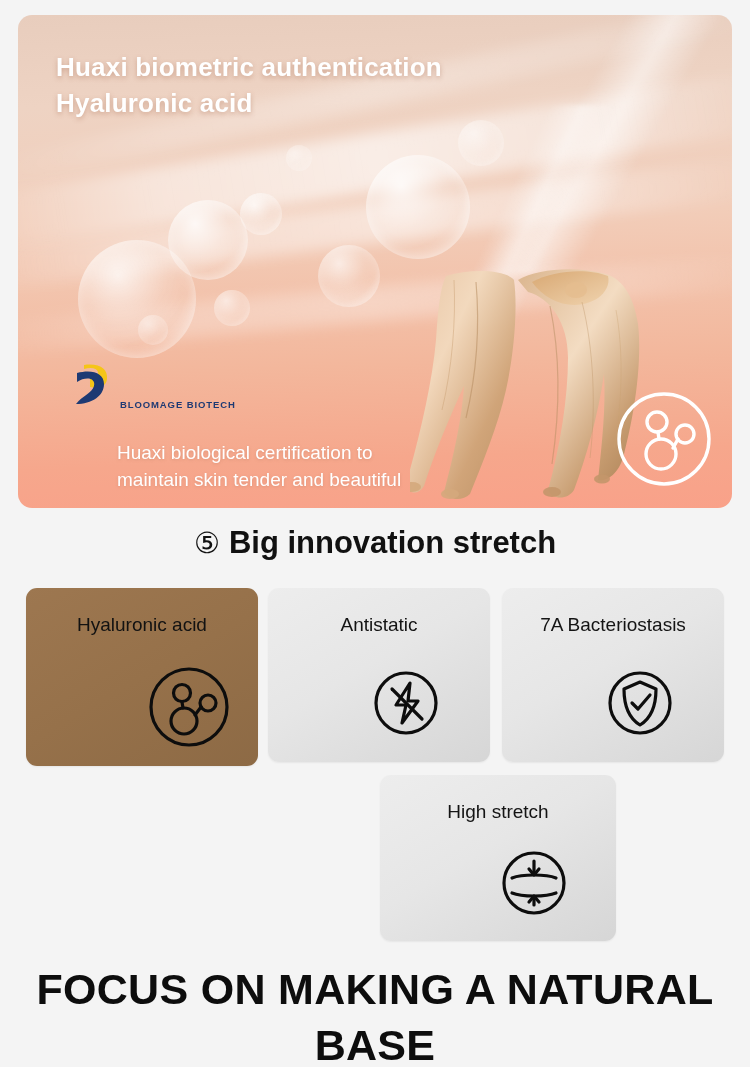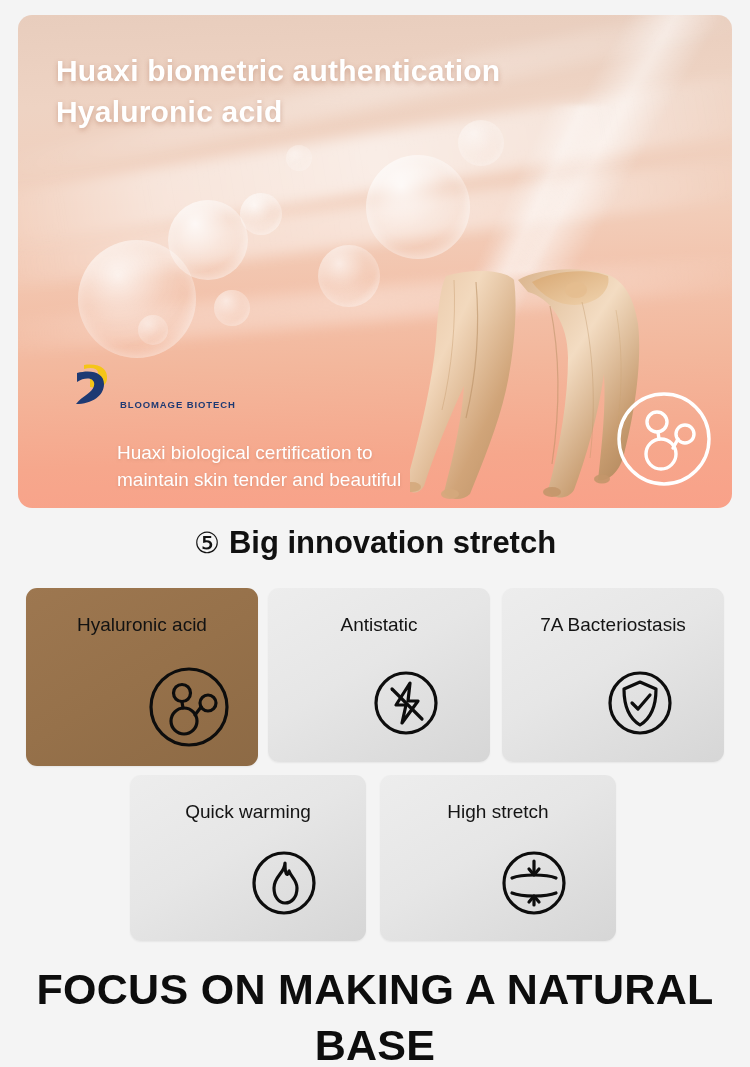--- a/index.html
+++ b/index.html
@@ -51,21 +51,21 @@
   .b3 { left:348px; top:140px; width:104px; height:104px; }
   .b4 { left:300px; top:230px; width:62px;  height:62px; opacity:.8; }
   .b5 { left:60px;  top:225px; width:118px; height:118px; opacity:.9; }
   .b6 { left:196px; top:275px; width:36px;  height:36px; opacity:.7; }
   .b7 { left:440px; top:105px; width:46px;  height:46px; opacity:.6; }
   .b8 { left:120px; top:300px; width:30px;  height:30px; opacity:.55; }
   .b9 { left:268px; top:130px; width:26px;  height:26px; opacity:.5; }
 
   .hero-title {
     position:absolute; left:38px; top:35px;
-    color:#ffffff; font-size:30px; font-weight:bold;
+    color:#ffffff; font-size:26px; font-weight:bold;
     line-height:1.38; letter-spacing:.2px;
     text-shadow:0 2px 5px rgba(170,110,85,.45);
     white-space:pre-line;
   }
 
   
   .garment { position:absolute; left:392px; top:243px; width:240px; height:255px; }
 
   .logo-wrap { position:absolute; left:52px; top:348px; display:flex; align-items:center; gap:8px; }
   .logo-text { font-size:9.5px; font-weight:bold; color:#1e3a73; letter-spacing:.9px;margin-top:34px; }
@@ -258,30 +258,20 @@
     <div class="card-label">7A Bacteriostasis</div>
     <span class="card-icon">
       <svg viewBox="0 0 80 80" width="80" height="80" fill="none" stroke="#0d0d0d" stroke-width="3.2" stroke-linecap="round" stroke-linejoin="round">
         <circle cx="40" cy="40" r="30"></circle>
         <path d="M40 19 L56 26 C56 44 50 56 40 62 C30 56 24 44 24 26 Z"></path>
         <path d="M32 40 L38 46 L50 32"></path>
       </svg>
     </span>
   </div>
 
-  <div class="card c4">
-    <div class="card-label">Quick warming</div>
-    <span class="card-icon">
-      <svg viewBox="0 0 80 80" width="80" height="80" fill="none" stroke="#0d0d0d" stroke-width="3.2" stroke-linecap="round" stroke-linejoin="round">
-        <circle cx="40" cy="40" r="30"></circle>
-        <path d="M41 20 C41 30 30 33 30 45 C30 54 35 60 41 60 C48 60 53 54 53 45
-                 C53 37 47 34 45 28 C44 33 41 34 41 20 Z"></path>
-      </svg>
-    </span>
-  </div>
 
   <div class="card c5">
     <div class="card-label">High stretch</div>
     <span class="card-icon">
       <svg viewBox="0 0 80 80" width="80" height="80" fill="none" stroke="#0d0d0d" stroke-width="3.2" stroke-linecap="round" stroke-linejoin="round">
         <circle cx="40" cy="40" r="30"></circle>
         <path d="M18 35 C28 31 52 31 62 35"></path>
         <path d="M18 50 C28 54 52 54 62 50"></path>
         <line x1="40" y1="18" x2="40" y2="31"></line>
         <path d="M35 26 L40 32 L45 26"></path>

